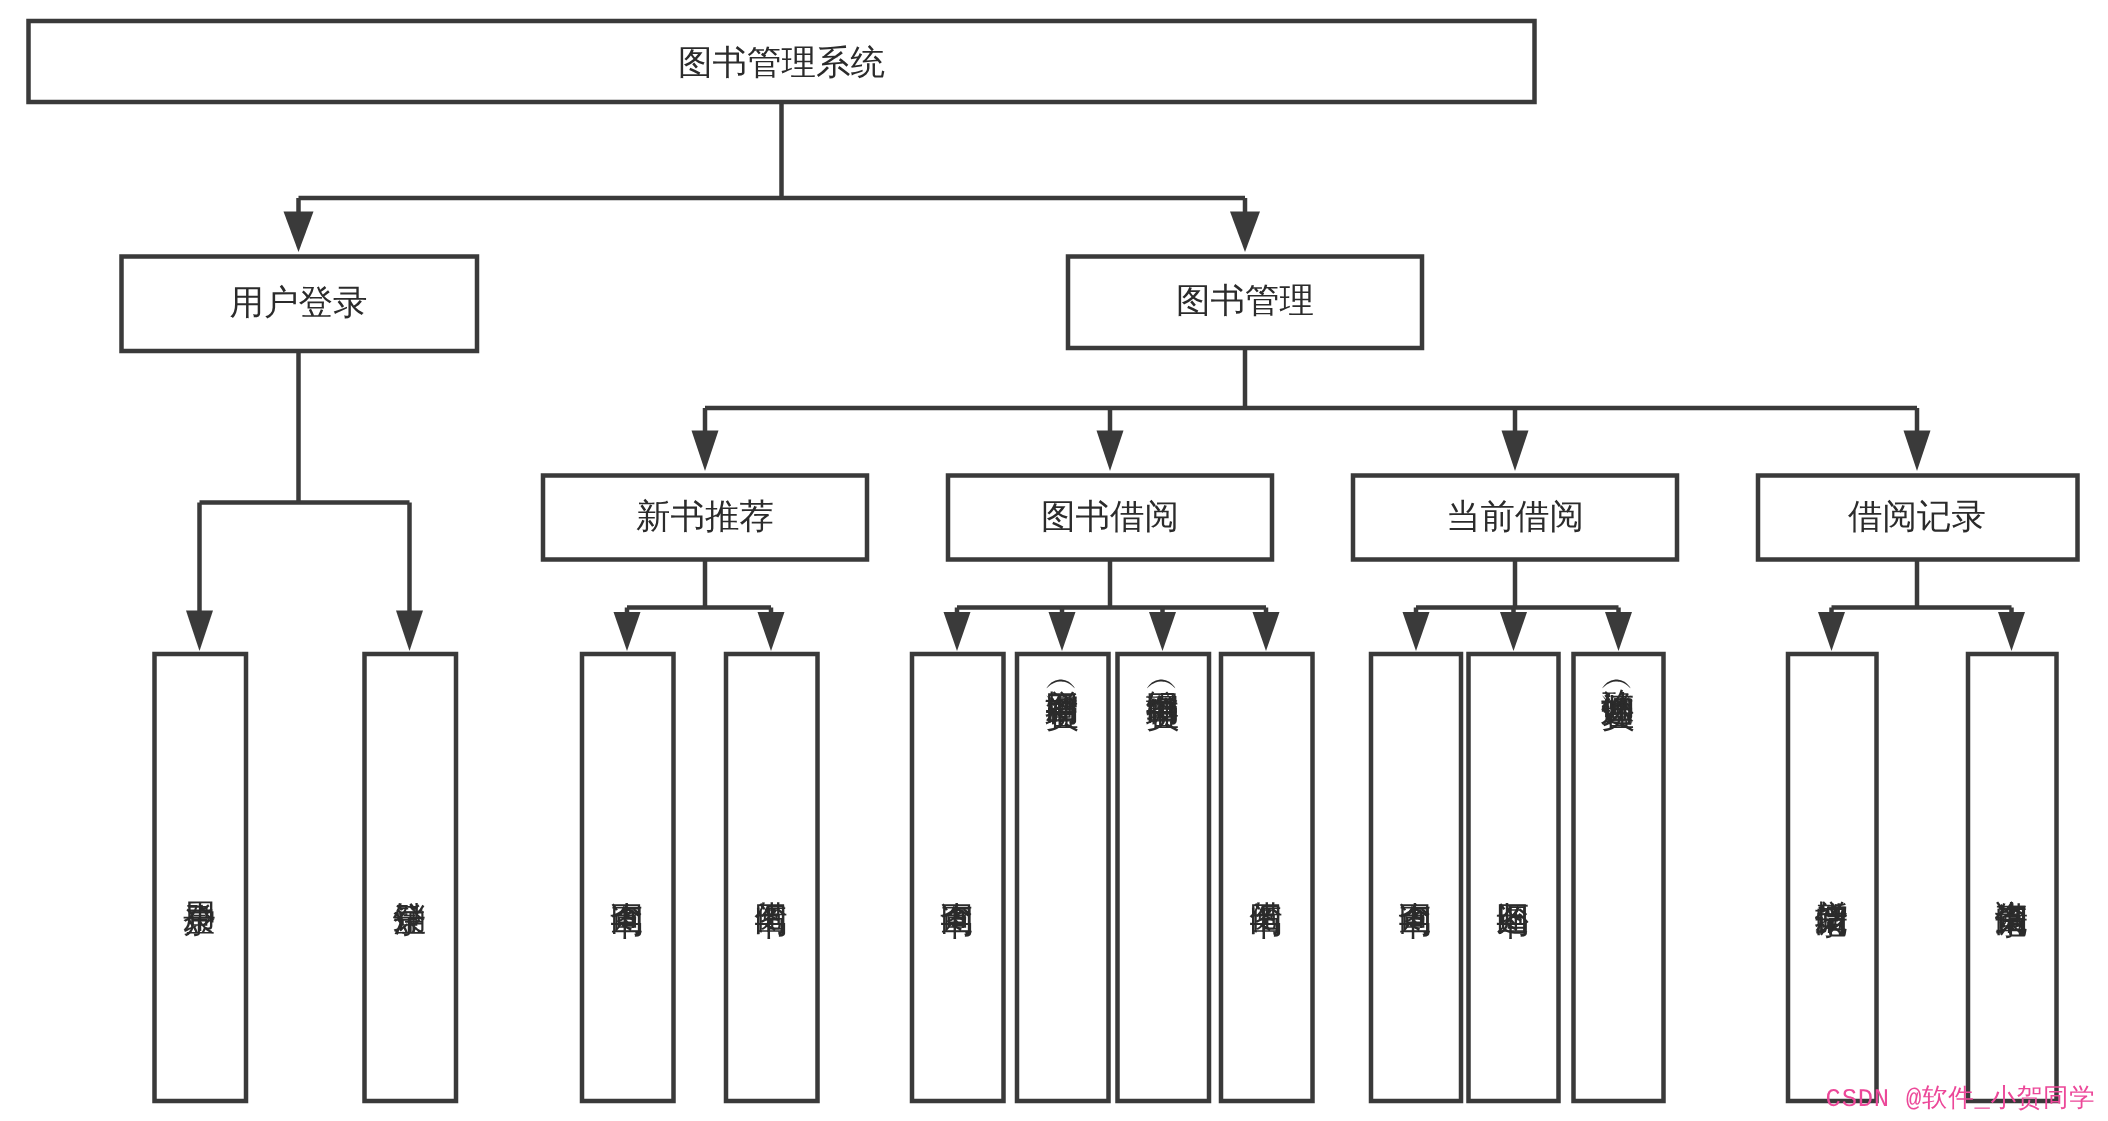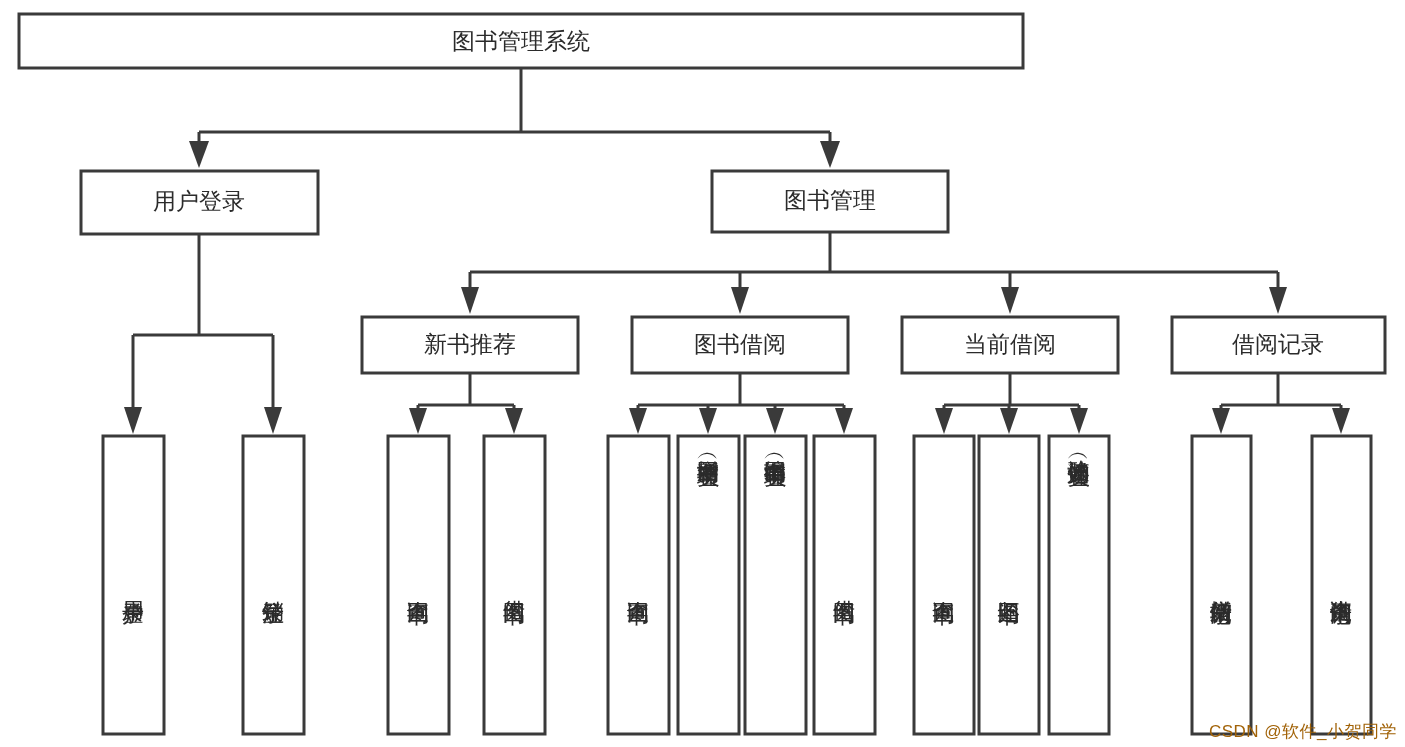--- a/index.html
+++ b/index.html
@@ -62,23 +62,23 @@
     font-size: 22px;
     line-height: 1.05;
     color: #2b2b2b;
     letter-spacing: 1px;
     text-align: center;
   }
   .watermark {
     position: absolute;
     right: 8px;
     bottom: 4px;
-    font-family: Liberation Sans, sans-serif;
+    font-family: Liberation Mono, monospace;
     font-size: 17px;
-    color: #a16207;
+    color: #ec4899;
     letter-spacing: 0.5px;
     user-select: none;
   }
 </style>
 </head>
 <body>
 
 <div id="diagram-root">
 
   <svg class="flow" viewBox="0 0 1405 747">

